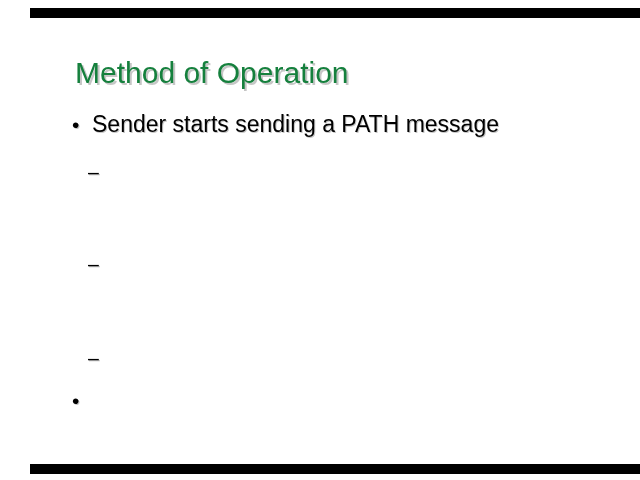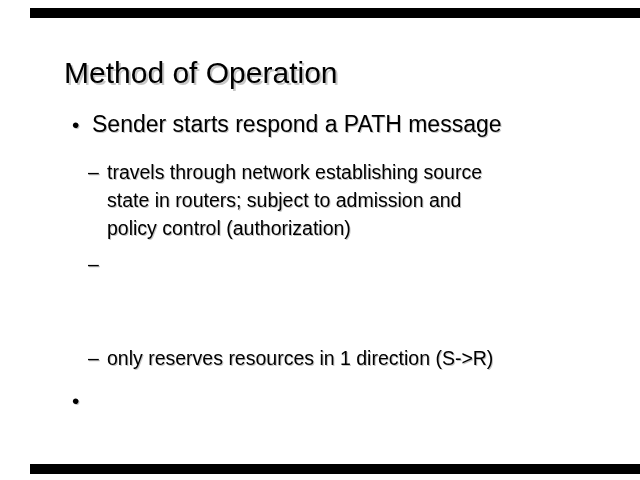--- a/index.html
+++ b/index.html
@@ -21,27 +21,27 @@
     left: 30px;
     right: 0;
     height: 10px;
     background: #000000;
   }
   .bar-top { top: 8px; }
   .bar-bottom { top: 464px; }
 
   .slide-title {
     position: absolute;
-    left: 64px;
+    left: 75px;
     top: 36px;
     font-size: 30px;
     line-height: 34px;
     font-weight: normal;
     letter-spacing: 0px;
-    color: #000000;
+    color: #15803d;
     text-shadow: 2px 2px 0 #c6c6c6;
     white-space: pre-line;
   }
 
   .row {
     position: absolute;
     display: flex;
     align-items: flex-start;
     text-shadow: 1px 1px 0 #c6c6c6;
   }
@@ -78,37 +78,33 @@
 <body>
 
 <div class="slide">
 
   <div class="letterbox-bar bar-top"></div>
 
   <h1 class="slide-title">Method of Operation</h1>
 
   <div class="row lvl1" style="top:109px;">
     <span class="marker">•</span>
-    <span class="btext">Sender starts respond a PATH message</span>
+    <span class="btext">Sender starts sending a PATH message</span>
   </div>
 
   <div class="row lvl2" style="top:158px;">
     <span class="marker">–</span>
-    <span class="btext">travels through network establishing source
-state in routers; subject to admission and
-policy control (authorization)</span>
   </div>
 
   <div class="row lvl2" style="top:250px;">
     <span class="marker">–</span>
   </div>
 
   <div class="row lvl2" style="top:344px;">
     <span class="marker">–</span>
-    <span class="btext">only reserves resources in 1 direction (S-&gt;R)</span>
   </div>
 
   <div class="row lvl1" style="top:385px;">
     <span class="marker">•</span>
   </div>
 
   <div class="letterbox-bar bar-bottom"></div>
 
 </div>
 

